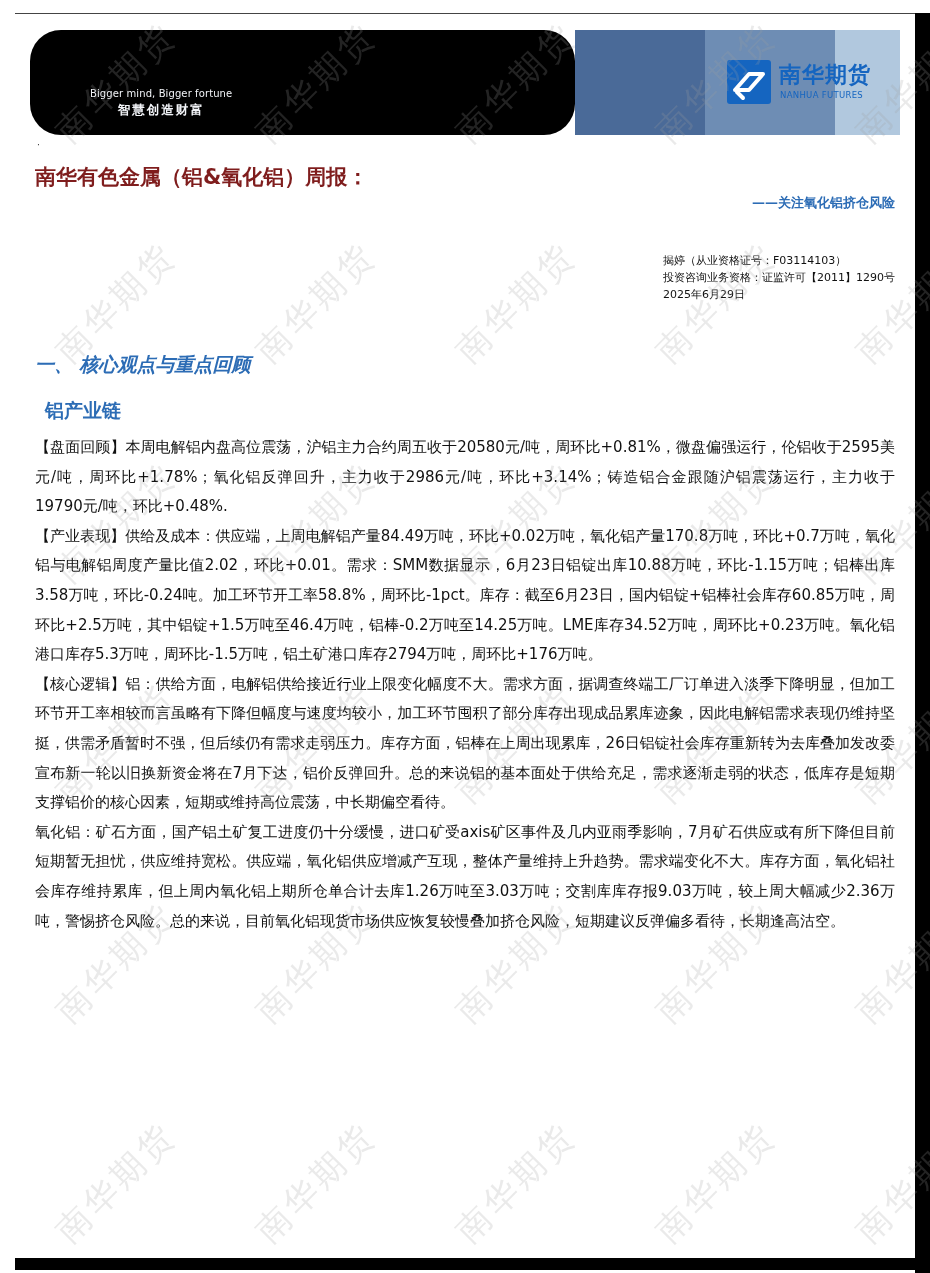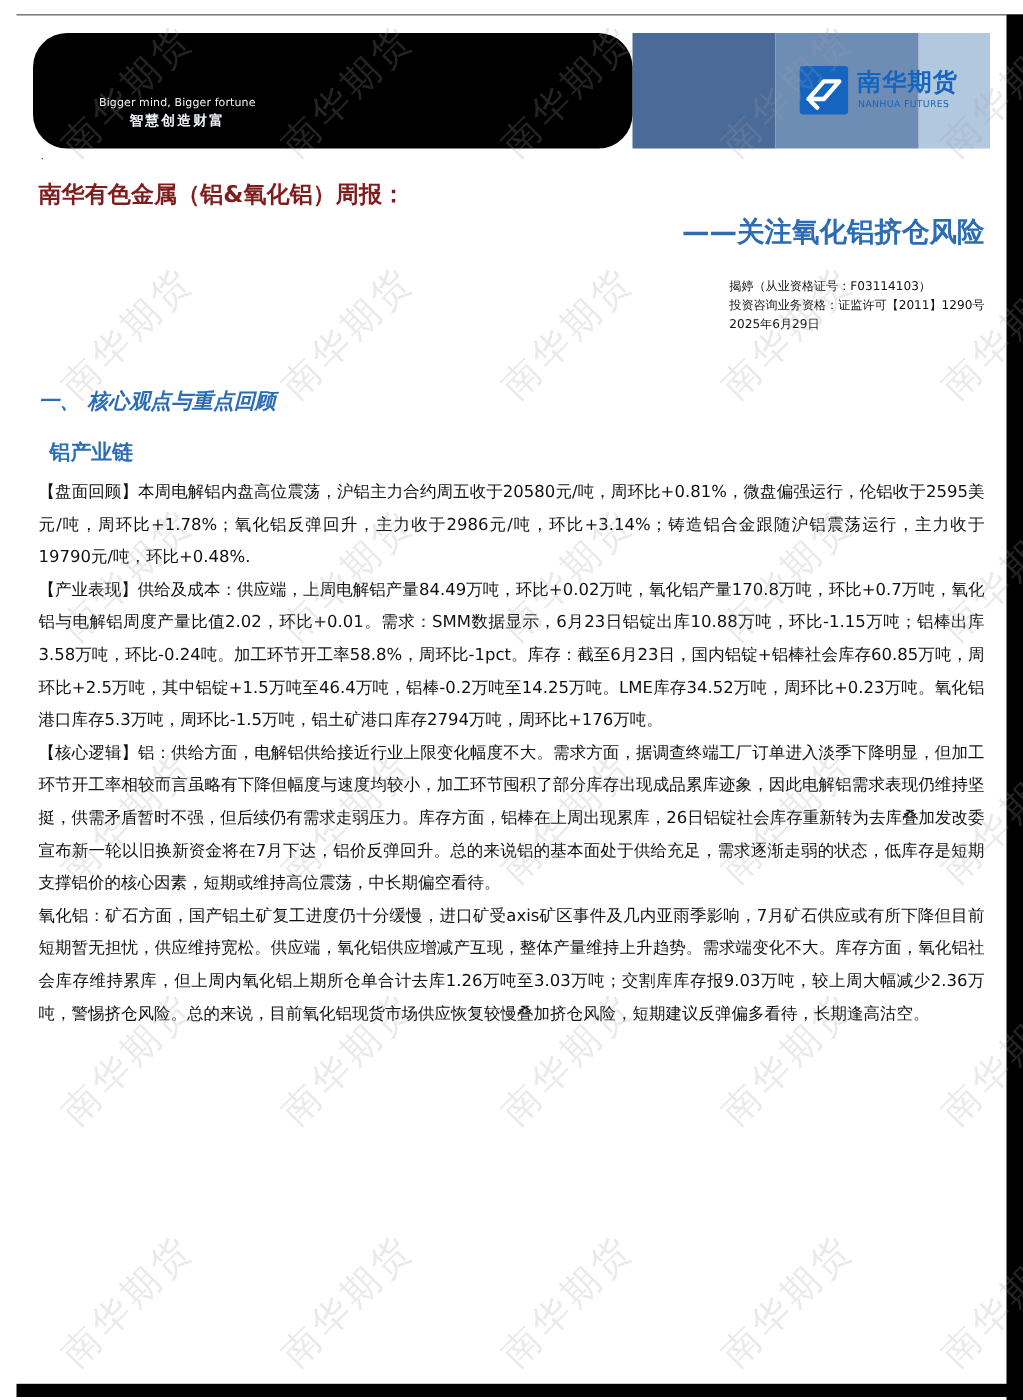--- a/index.html
+++ b/index.html
@@ -23,21 +23,21 @@
   .slogan .en { font-size:10px; letter-spacing:0.1px; }
   .slogan .cn { font-size:12.5px; letter-spacing:2px; margin-top:3px;font-weight:bold; }
   .logo { position:absolute; left:727px; top:60px; width:170px; height:48px; }
   .logo-mark { position:absolute; left:0; top:0; width:44px; height:44px; background:#1565c0; border-radius:3px; }
   .logo-cn { position:absolute; left:52px; top:0px; font-size:22px; font-weight:bold; color:#1565c0; letter-spacing:1px; }
   .logo-en { position:absolute; left:53px; top:30px; font-size:8.5px; font-weight:normal; color:#1565c0; letter-spacing:0.3px; }
 
   .dot { position:absolute; left:37px; top:140px; font-size:9px; color:#333; }
 
   .title { position:absolute; left:35px; top:163px; font-size:21px; font-weight:bold; color:#7f1d1d; }
-  .subtitle { position:absolute; right:35px; top:194px; font-size:25px; font-weight:bold; color:#2c6cb5; }
+  .subtitle { position:absolute; right:35px; top:194px; font-size:13px; font-weight:bold; color:#2c6cb5; }
 
   .author-block { position:absolute; right:35px; top:252px; text-align:left; font-size:11px; line-height:17px; color:#111;margin-left:22px; }
 
   .h1 { position:absolute; left:35px; top:352px; font-size:19px; font-weight:bold; color:#2c6cb5;font-style:italic; }
   .h2 { position:absolute; left:35px; top:398px; font-size:19px; font-weight:bold; color:#2c6cb5;margin-left:10px; }
 
   .body { position:absolute; left:35px; top:433px; width:860px; font-size:15px; line-height:29.6px; color:#111; text-align:justify; }
   .body p { margin:0 0 0 0; }
   .body p + p { margin-top:0px; }
 

